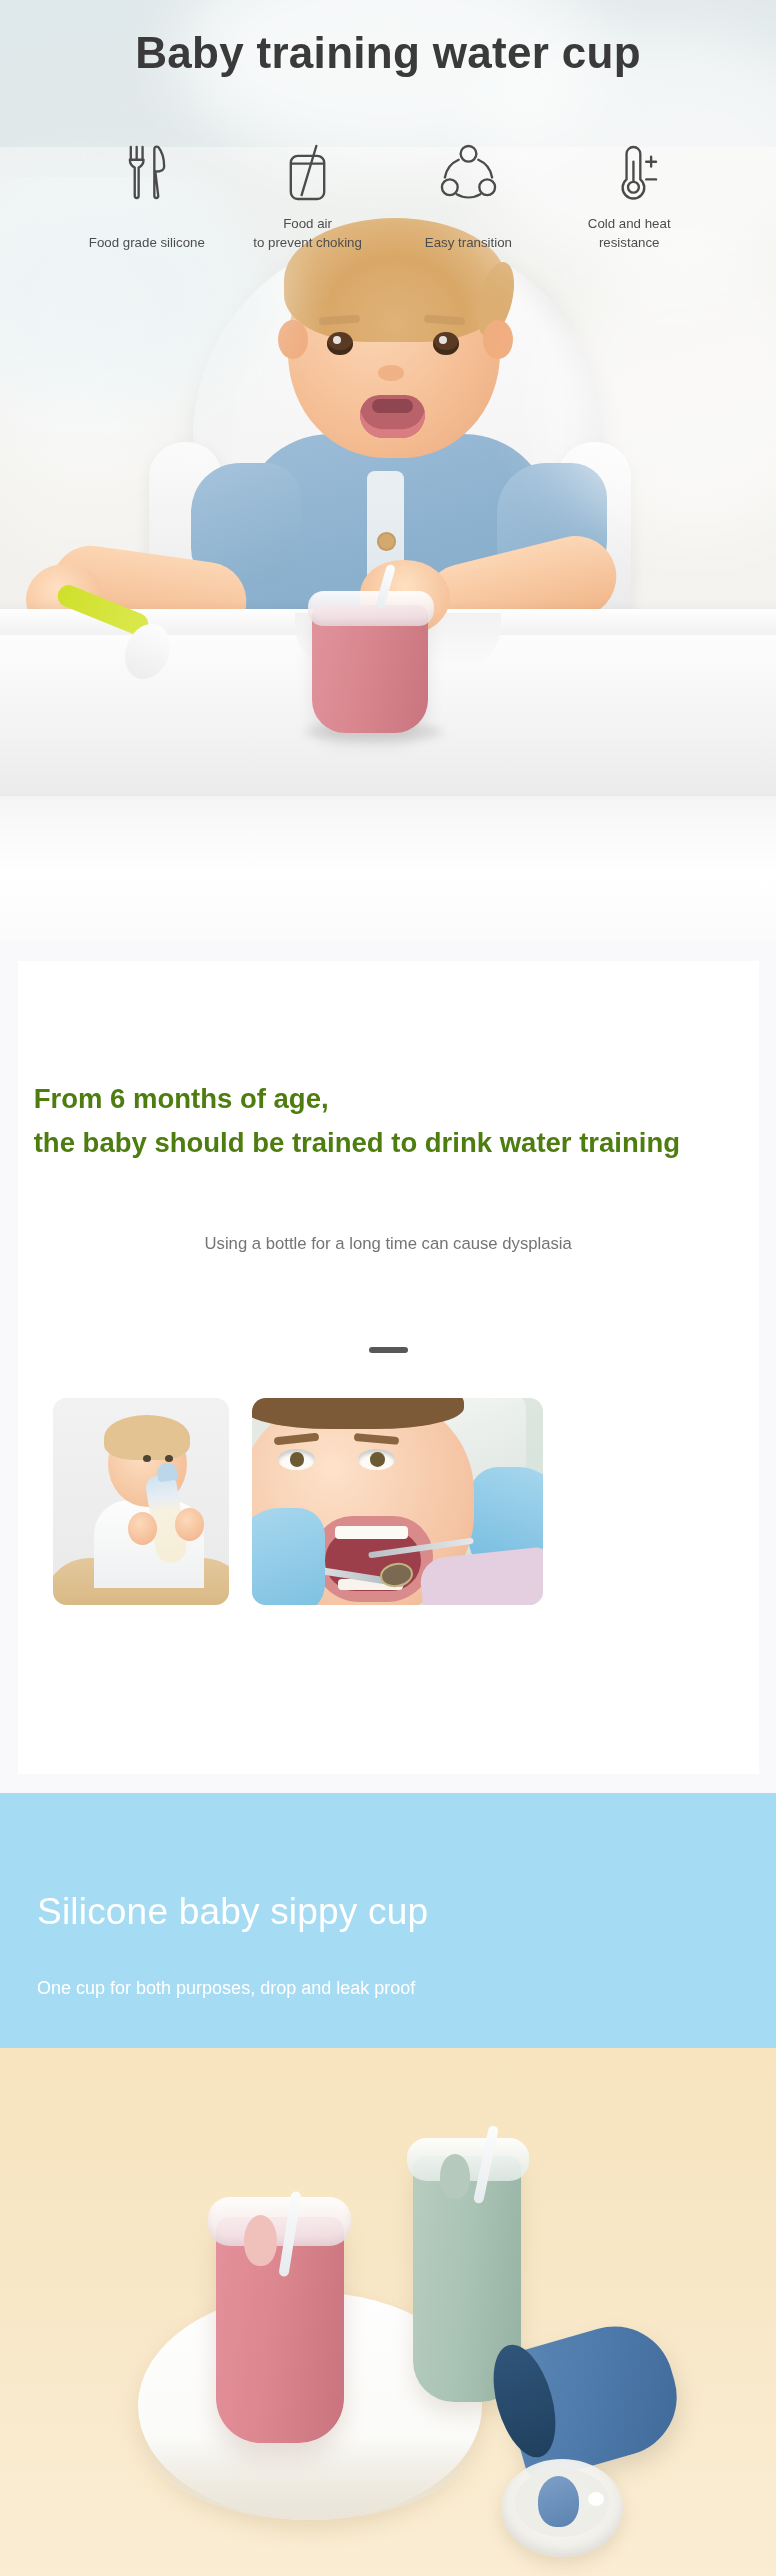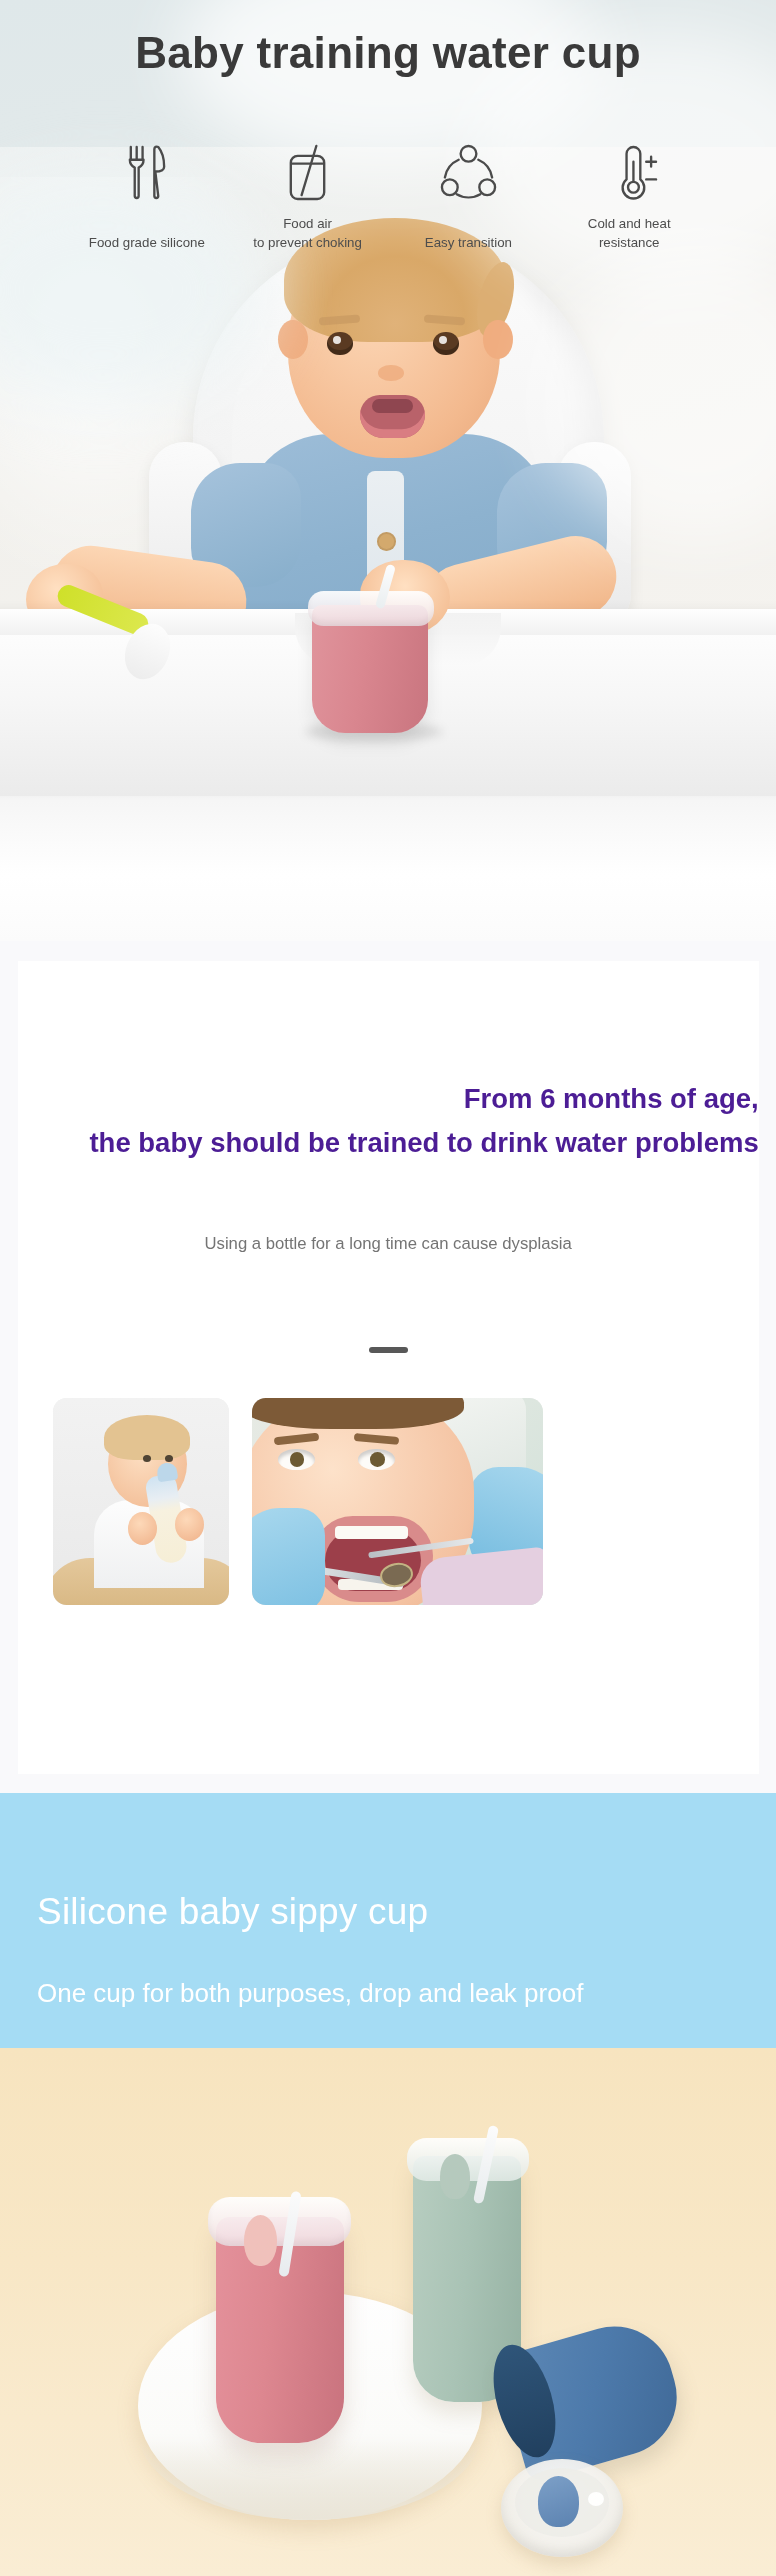--- a/index.html
+++ b/index.html
@@ -231,22 +231,22 @@
   
   .sec2{
     position:absolute; left:0; top:941px; width:776px; height:852px;
     background:#f9f9fb;
   }
   .card{
     position:absolute; left:17.7px; top:19.6px; width:741px; height:813px;
     background:#ffffff;
   }
   .s2-head{
-    position:absolute; left:0; top:116px; width:741px;
-    text-align:right; color:#4c1d95;
+    position:absolute; left:16px; top:116px; width:741px;
+    text-align:left; color:#4d7c0f;
     font-size:27.5px; font-weight:bold; line-height:44px;
   }
   .s2-sub{
     position:absolute; left:0; top:267px; width:741px;
     text-align:center; color:#747474;
     font-size:16.7px; line-height:31px;
   }
   .divider{
     position:absolute; left:351px; top:386px; width:39px; height:6.9px;
     background:#585858; border-radius:3.9px;
@@ -383,21 +383,21 @@
   .sec3{
     position:absolute; left:0; top:1793px; width:776px; height:255px;
     background:#a5dcf4;
   }
   .s3-title{
     position:absolute; left:37px; top:98px;
     font-size:37px; color:#ffffff; letter-spacing:0.2px;
   }
   .s3-sub{
     position:absolute; left:37px; top:185px;
-    font-size:26px; color:#ffffff;
+    font-size:18px; color:#ffffff;
   }
 
   
   .sec4{
     position:absolute; left:0; top:2048px; width:776px; height:528px;
     overflow:hidden;
     background:linear-gradient(180deg,#f7e4bf 0%,#f8e7c6 40%,#faedd4 100%);
   }
   .pedestal{
     position:absolute; left:138px; top:244px; width:344px; height:228px;
@@ -601,21 +601,21 @@
       </div>
 
     </div>
   </section>
 
   <section class="sec2">
     <div class="card">
 
       <div class="s2-head">
         <div>From 6 months of age,</div>
-        <div>the baby should be trained to drink water problems</div>
+        <div>the baby should be trained to drink water training</div>
       </div>
 
       <div class="s2-sub">
         <div>Using a bottle for a long time can cause dysplasia</div>
       </div>
 
       <div class="divider"></div>
 
       <div class="photo-row">
 

